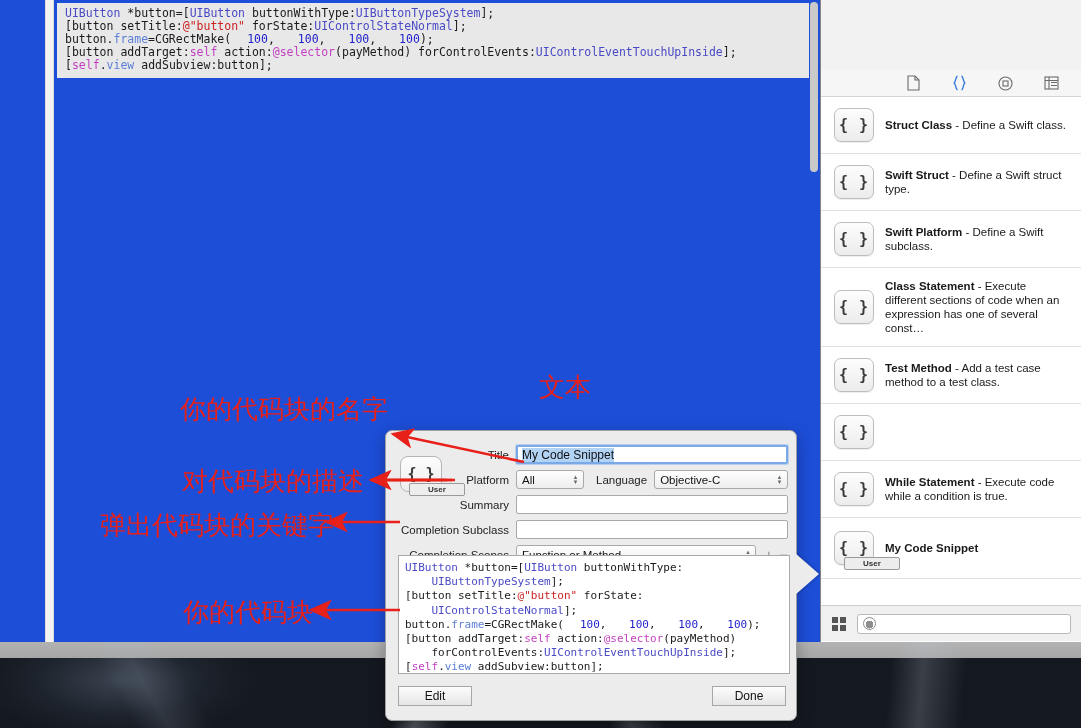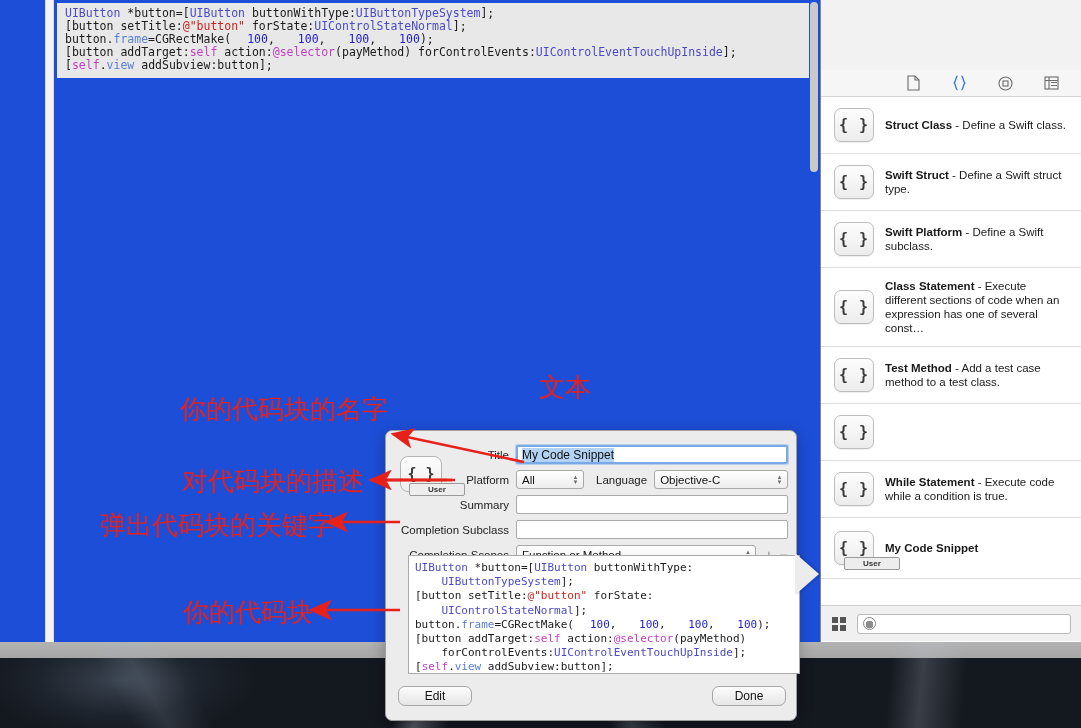--- a/index.html
+++ b/index.html
@@ -180,32 +180,32 @@
   }
   .popup-btn .chev {
     position:absolute; right: 3px; top: 50%; transform: translateY(-50%);
     width: 9px; height: 13px; display:flex; flex-direction:column;
     align-items:center; justify-content:center; color:#6d6d6d; font-size: 6px; line-height:5px;
   }
   .plusminus { display:flex; align-items:center; gap: 6px; margin-left: 8px;
                font-size: 15px; color:#8e8e8e; }
 
   .pop-code {
-    position: absolute; left: 22px; top: 124px; width: 392px; height: 119px;
+    position: absolute; left: 12px; top: 124px; width: 392px; height: 119px;
     background: #ffffff; border: 1px solid #a9a9a9;
     font-family: "DejaVu Sans Mono", monospace;
     font-size: 11px; line-height: 14.2px; color:#1a1a1a;
     padding: 5px 6px; white-space: pre; overflow: hidden;
   }
   .pop-footer {
     position: absolute; left: 0; bottom: 0; width: 412px; height: 40px;
     display:flex; align-items:center; justify-content: space-between; padding: 0 12px 8px 12px;
   }
   .btn {
-    height: 20px; min-width: 74px; border-radius: 7px;
+    height: 20px; min-width: 74px; border-radius: 0;
     background: linear-gradient(180deg,#fcfcfc,#e6e6e6);
     border: 1px solid #a6a6a6; font-size: 12px; color:#111;
     display:flex; align-items:center; justify-content:center;
   }
 
   
   .ann {
     position: absolute; color: #e8201a; font-size: 26px;
     font-family: "Liberation Sans", sans-serif; white-space: nowrap; z-index: 60;
   }

